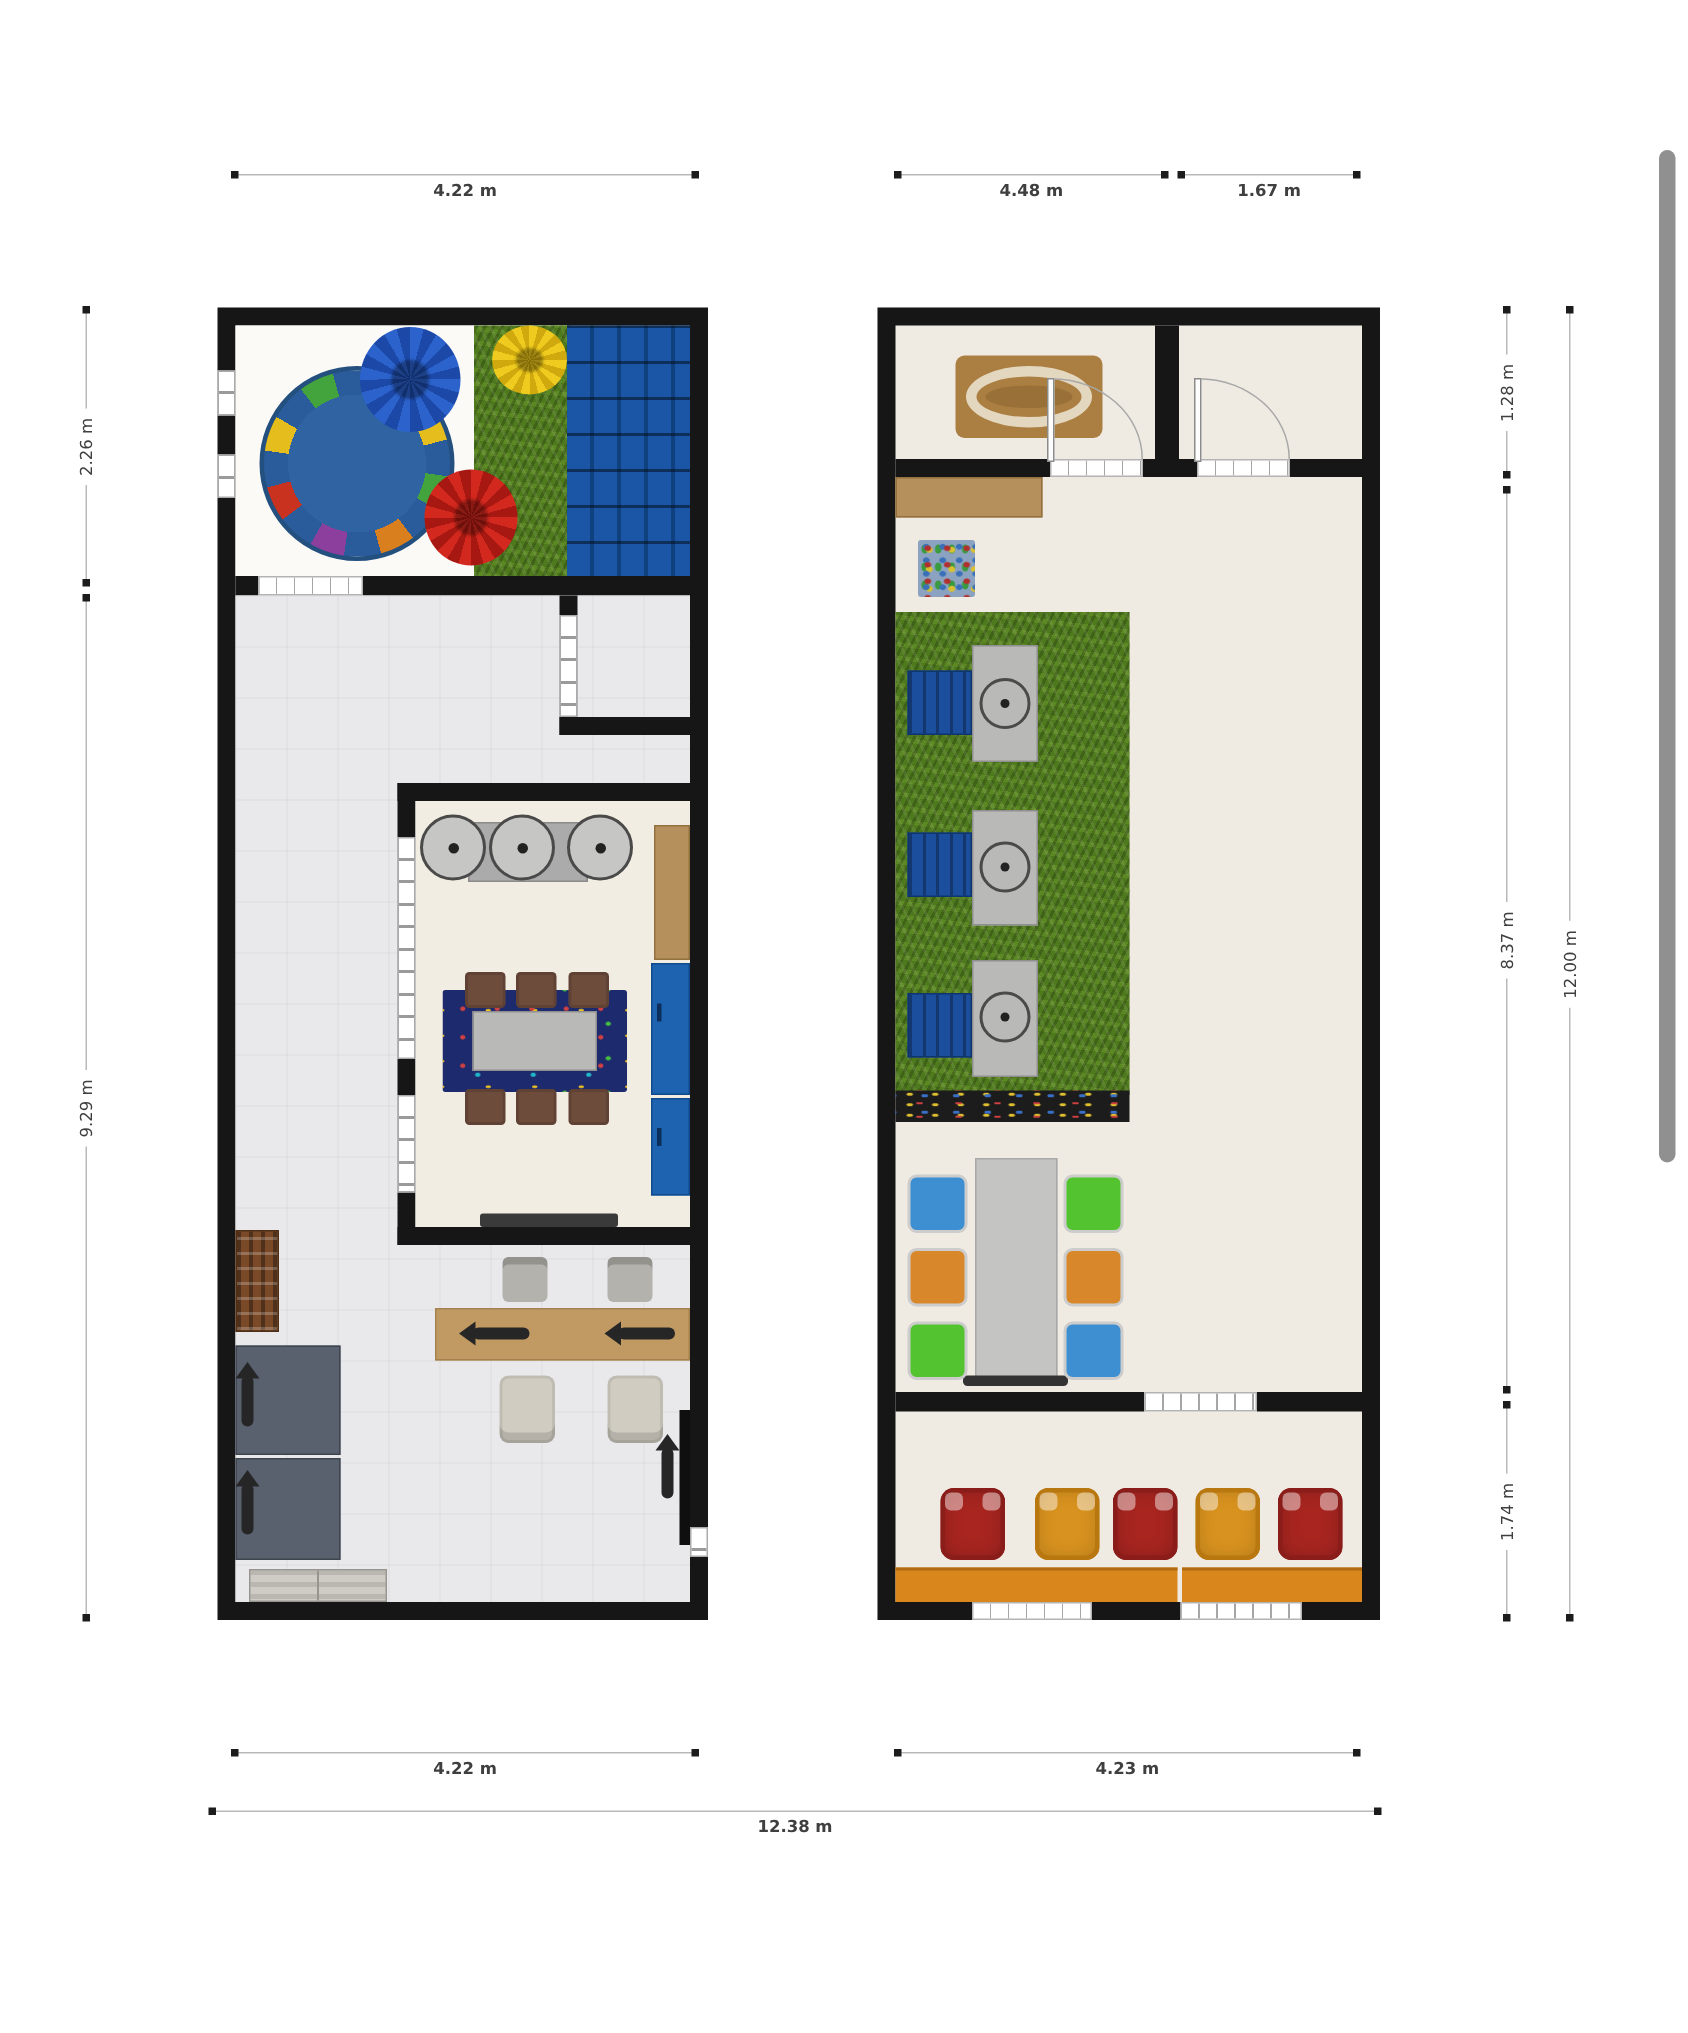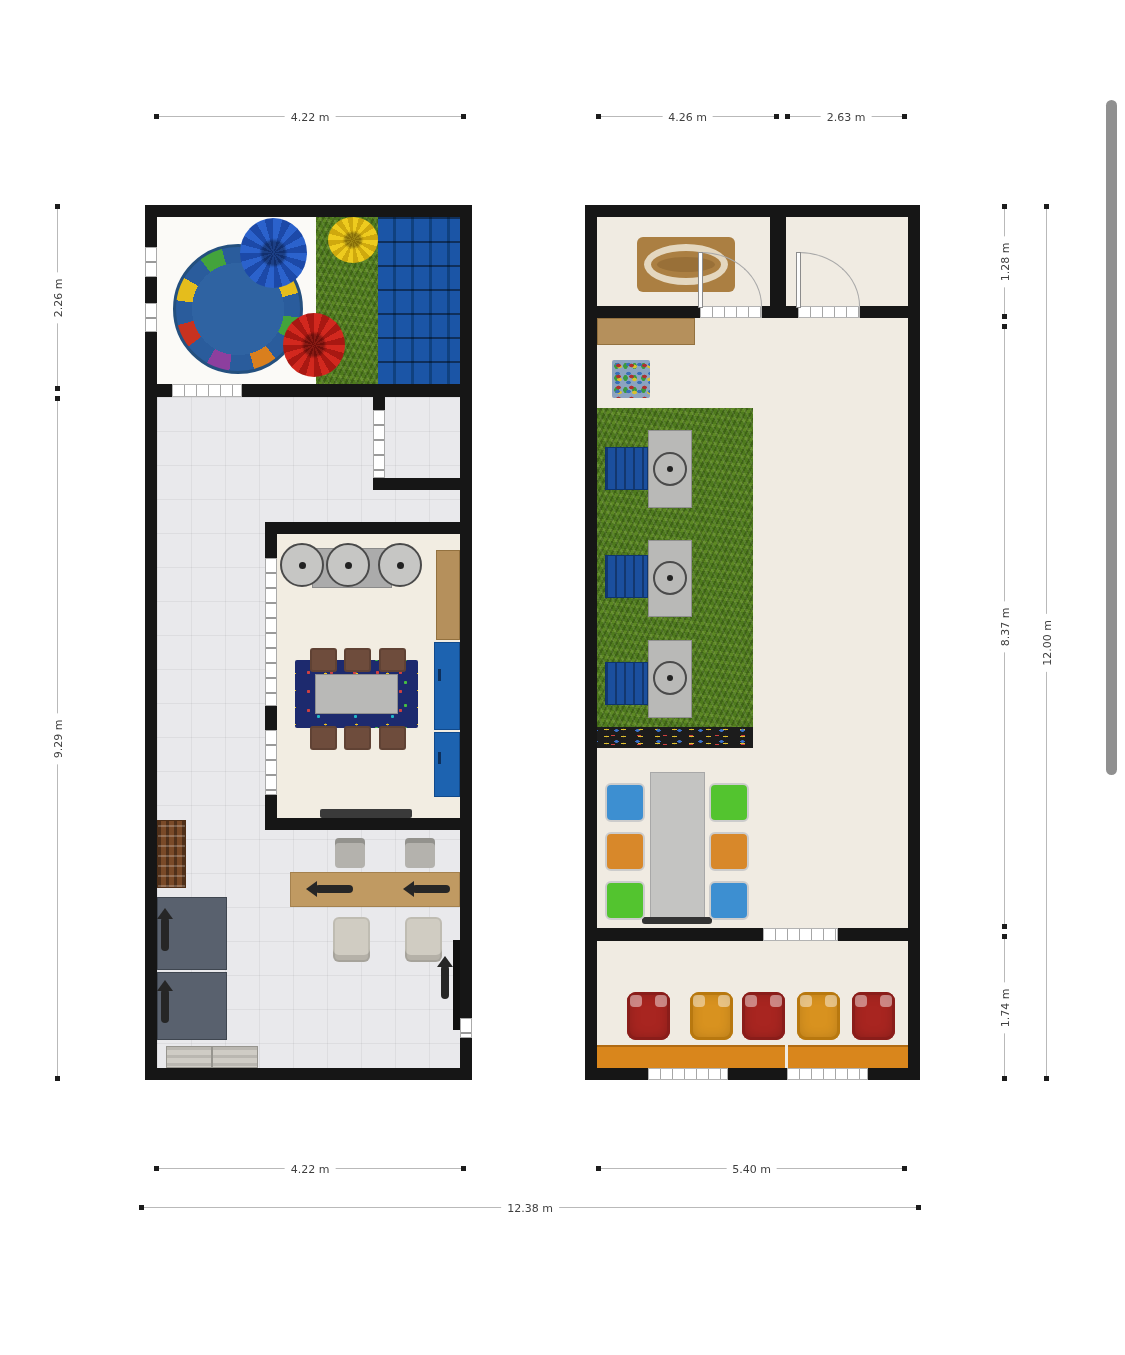--- a/index.html
+++ b/index.html
@@ -9,21 +9,21 @@
   .abs { position:absolute; }
 
   
   .dim-h { position:absolute; height:0; border-top:1px solid #b9b9b9; }
   .dim-h::before,.dim-h::after { content:''; position:absolute; width:5px; height:5px; background:#1c1c1c; top:-3px; }
   .dim-h::before { left:-1px; } .dim-h::after { right:-1px; }
   .dim-v { position:absolute; width:0; border-left:1px solid #b9b9b9; }
   .dim-v::before,.dim-v::after { content:''; position:absolute; width:5px; height:5px; background:#1c1c1c; left:-3px; }
   .dim-v::before { top:-1px; } .dim-v::after { bottom:-1px; }
   .dim-lbl { position:absolute; font-size:11px; color:#3f3f3f; background:#ffffff; padding:0 6px; white-space:nowrap; }
-  .dim-h .dim-lbl { left:50%; top:0; transform:translate(-50%,-50%); }
+  .dim-h .dim-lbl { left:50%; top:10px; transform:translate(-50%,-50%);font-weight:bold; }
   .dim-v .dim-lbl { left:0; top:50%; transform:translate(-50%,-50%) rotate(-90deg); }
 
   
   .plan { position:absolute; border:12px solid #161616; }
   .wall { position:absolute; background:#161616; }
   .win  { position:absolute; background:#ffffff; border:1px solid #b3b3b3;
           background-image:repeating-linear-gradient(90deg, transparent 0 11px, #a6a6a6 11px 12px); }
   .win-v{ position:absolute; background:#ffffff; border:1px solid #aaaaaa;
           background-image:repeating-linear-gradient(180deg, transparent 0 13px, #9a9a9a 13px 15px); }
   .tiles { background-color:#e9e9ec;
@@ -106,24 +106,24 @@
 </style>
 </head>
 <body>
 
 <div id="canvas">
 
   <div class="dim-h" style="left:155px;top:116px;width:310px;">
     <span class="dim-lbl">4.22 m</span>
     </div>
   <div class="dim-h" style="left:597px;top:116px;width:181px;">
-    <span class="dim-lbl">4.26 m</span>
+    <span class="dim-lbl">4.48 m</span>
     </div>
   <div class="dim-h" style="left:786px;top:116px;width:120px;">
-    <span class="dim-lbl">2.63 m</span>
+    <span class="dim-lbl">1.67 m</span>
     </div>
 
   <div class="dim-v" style="left:57px;top:205px;height:185px;">
     <span class="dim-lbl">2.26 m</span>
     </div>
   <div class="dim-v" style="left:57px;top:397px;height:683px;">
     <span class="dim-lbl">9.29 m</span>
     </div>
 
   <div class="dim-v" style="left:1004px;top:205px;height:113px;">
@@ -136,21 +136,21 @@
     <span class="dim-lbl">1.74 m</span>
     </div>
   <div class="dim-v" style="left:1046px;top:205px;height:875px;">
     <span class="dim-lbl">12.00 m</span>
     </div>
 
   <div class="dim-h" style="left:155px;top:1168px;width:310px;">
     <span class="dim-lbl">4.22 m</span>
     </div>
   <div class="dim-h" style="left:597px;top:1168px;width:309px;">
-    <span class="dim-lbl">5.40 m</span>
+    <span class="dim-lbl">4.23 m</span>
     </div>
   <div class="dim-h" style="left:140px;top:1207px;width:780px;">
     <span class="dim-lbl">12.38 m</span>
     </div>
 
   <div class="plan" style="left:145px;top:205px;width:327px;height:875px;background:#fbfaf7;">
 
     <div class="abs" style="left:0;top:0;width:303px;height:167px;background:#fbfaf7;"></div>
     <div class="abs grass" style="left:159px;top:0;width:64px;height:167px;"></div>
     <div class="abs napmats" style="left:221px;top:0;width:82px;height:167px;"></div>

